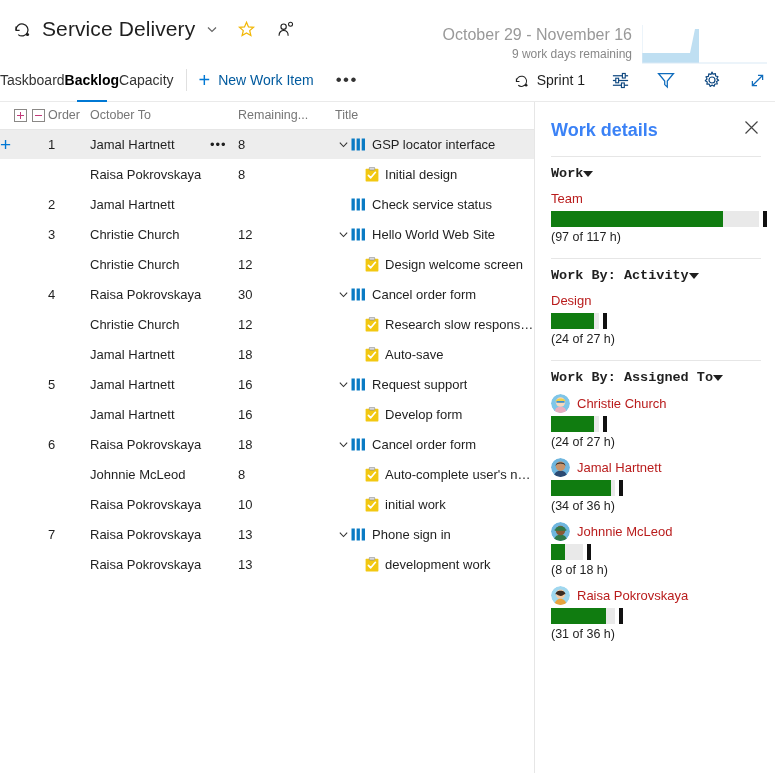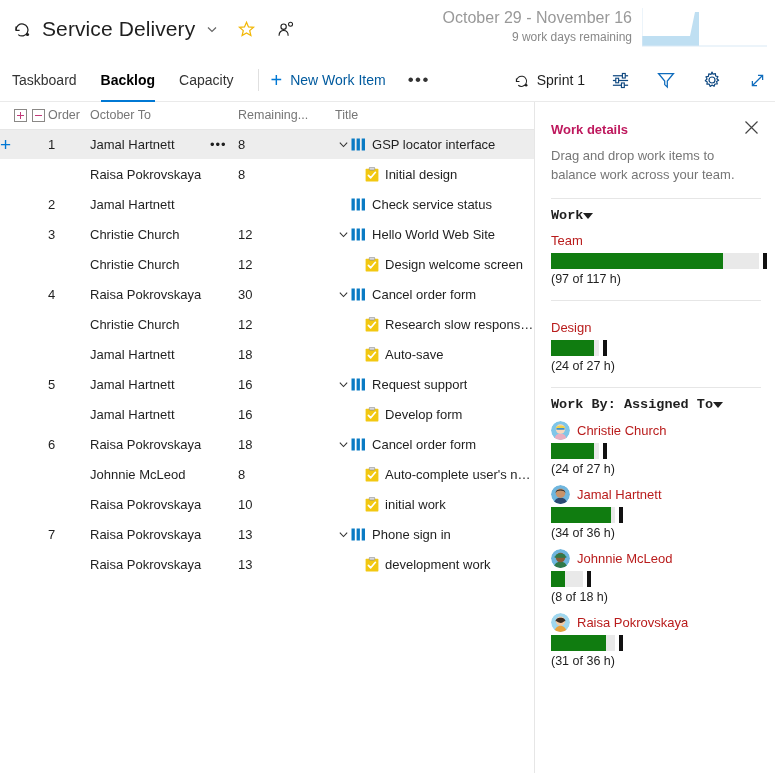--- a/index.html
+++ b/index.html
@@ -15,30 +15,30 @@
   .app { position:relative; width:775px; height:773px; display:flex; flex-direction:column; }
 
   
   .top-header { height:58px; display:flex; align-items:center; padding:0 0 0 10px; flex:0 0 auto; position:relative; }
   .proj-icon { width:24px; height:24px; display:flex; align-items:center; justify-content:center; color:#1f1f1f; }
   .proj-title { font-size:21px; font-weight:400; color:#1f1f1f; margin-left:8px; letter-spacing:0.1px; }
   .chev-title { margin-left:10px; color:#666; display:flex; align-items:center; }
   .star-icon { margin-left:18px; color:#f2c811; display:flex; align-items:center; }
   .people-icon { margin-left:20px; color:#1f1f1f; display:flex; align-items:center; }
 
-  .header-right { position:absolute; right:0; top:0; height:58px; display:flex; align-items:flex-start; }
+  .header-right { position:absolute; right:0; top:17px; height:58px; display:flex; align-items:flex-start; }
   .sprint-dates { text-align:right; padding-top:8px; padding-right:10px; }
   .sprint-range { font-size:16px; color:#999999; font-weight:400; line-height:20px; white-space:nowrap; }
   .sprint-remaining { font-size:12px; color:#888888; line-height:18px; white-space:nowrap; }
   .burndown { width:125px; height:42px; margin-top:8px; margin-right:8px; }
 
   
   .toolbar { height:44px; display:flex; align-items:center; padding:0 10px 0 0; flex:0 0 auto; position:relative; border-bottom:1px solid #eaeaea; }
   .tabs { display:flex; align-items:flex-end; height:44px; }
-  .tab { position:relative; padding:0 12px; height:44px; display:flex; align-items:center; font-size:14px; color:#333; cursor:pointer; }
+  .tab { position:relative; padding:0 0; height:44px; display:flex; align-items:center; font-size:14px; color:#333; cursor:pointer; }
   .tab.active { font-weight:bold; color:#000; }
   .tab.active:after { content:""; position:absolute; left:12px; right:12px; bottom:0; height:2px; background:#0078d4; }
   .tsep { width:1px; height:22px; background:#e0e0e0; margin:0 12px; align-self:center; }
   .newitem { display:flex; align-items:center; color:#005a9e; cursor:pointer; font-size:14px; }
   .newitem .plus { font-size:20px; color:#0078d4; margin-right:8px; line-height:1; font-weight:300; }
   .ellipsis-btn { margin-left:22px; color:#333; font-size:17px; letter-spacing:1.5px; cursor:pointer; }
   .toolbar-right { position:absolute; right:8px; top:0; height:44px; display:flex; align-items:center; gap:26px; }
   .sprint-sel { display:flex; align-items:center; color:#1f1f1f; font-size:14px; cursor:pointer; }
   .sprint-sel .sicon { margin-right:7px; display:flex; align-items:center; }
   .ticon { cursor:pointer; color:#0078d4; display:flex; align-items:center; }
@@ -73,21 +73,21 @@
   .title-wrap { display:flex; align-items:center; }
   .tw-chev { width:16px; flex:0 0 16px; color:#333; display:flex; align-items:center; justify-content:center; }
   .tw-indent { width:30px; flex:0 0 30px; }
   .icon-story { width:15px; flex:0 0 15px; height:13px; margin-right:6px; display:flex; align-items:center; }
   .icon-task { width:14px; flex:0 0 14px; height:15px; margin-right:6px; display:flex; align-items:center; }
   .t-label { overflow:hidden; text-overflow:ellipsis; white-space:nowrap; }
   .plus-add { font-size:19px; font-weight:300; line-height:1; color:#0078d4; }
 
   
   .wd-head { display:flex; align-items:flex-start; justify-content:space-between; }
-  .wd-title { font-size:13px; font-weight:bold; color:#be185d; line-height:24px; }
+  .wd-title { font-size:18px; font-weight:bold; color:#3b82f6; line-height:24px; }
   .wd-close { color:#444; cursor:pointer; padding:2px 2px 0 0; display:flex; }
   .wd-sub { font-size:13px; color:#767676; line-height:19px; margin-top:4px; width:205px; }
   .sec { border-top:1px solid #e6e6e6; margin-top:14px; padding-top:9px; }
   .sec-head { display:flex; align-items:center; justify-content:flex-start; cursor:pointer;font-family:Liberation Mono, monospace; }
   .sec-title { font-size:13.5px; font-weight:bold; color:#1f1f1f; }
   .caret { width:0; height:0; border-left:5px solid transparent; border-right:5px solid transparent; border-top:6px solid #1f1f1f; margin-right:4px; }
   .item { margin-top:9px; }
   .item-label { font-size:13px; color:#b91c1c; line-height:18px; }
   .item-person { display:flex; align-items:center; gap:7px; line-height:18px; }
   .bar-outer { position:relative; height:16px; margin-top:3px; }
@@ -554,38 +554,41 @@
 
     <div class="details-pane">
       <div class="wd-head">
         <div class="wd-title">Work details</div>
         <div class="wd-close">
           <svg width="15" height="15" viewBox="0 0 15 15">
               <path d="M1.5 1.5 L13.5 13.5 M13.5 1.5 L1.5 13.5" stroke="#444" stroke-width="1.2"></path>
             </svg>
         </div>
       </div>
-      <div class="wd-sub">Drag and drop work items to balance work across your team.</div>
       <div id="sections">
           <div class="sec">
             <div class="sec-head">
               <span class="sec-title">Work</span>
               <span class="caret"></span>
             </div>
             <div class="item">
               <div class="item-label">Team</div>
               <div class="bar-outer">
                 <div class="bar-track" style="width:208px;background:#e9e9e9"></div>
                 <div class="bar-fill" style="width:172px;background:#107c10"></div>
                 <div class="bar-tick" style="left:212px;background:#111111"></div>
               </div>
               <div class="item-val">(97 of 117 h)</div>
             </div>
           </div>
           <div class="sec">
+            <div class="sec-head">
+              <span class="sec-title">Work By: Activity</span>
+              <span class="caret"></span>
+            </div>
             <div class="item">
               <div class="item-label">Design</div>
               <div class="bar-outer">
                 <div class="bar-track" style="width:48px;background:#e9e9e9"></div>
                 <div class="bar-fill" style="width:43px;background:#107c10"></div>
                 <div class="bar-tick" style="left:52px;background:#111111"></div>
               </div>
               <div class="item-val">(24 of 27 h)</div>
             </div>
           </div>

